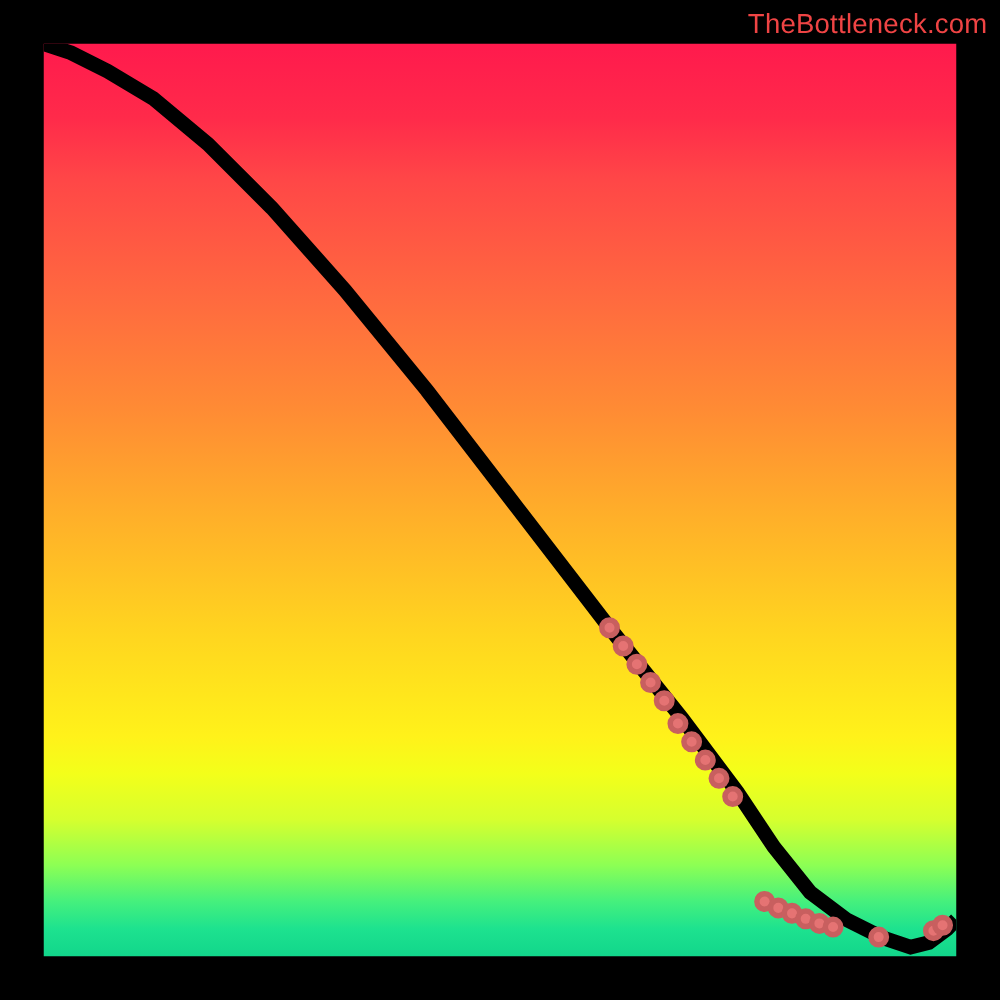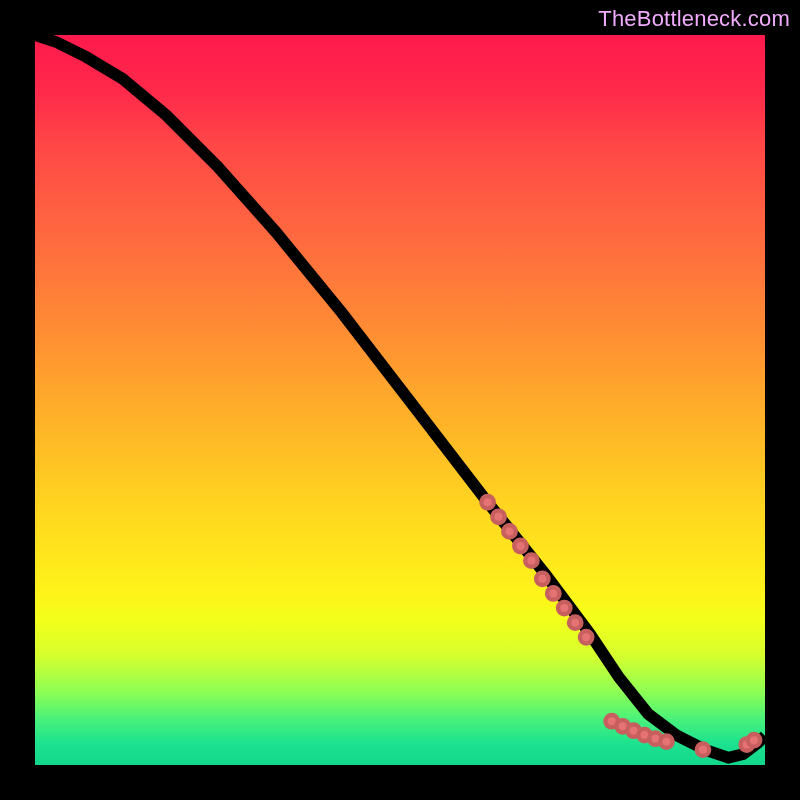--- a/index.html
+++ b/index.html
@@ -13,21 +13,21 @@
   }
   .frame {
     position: relative;
     width: 800px;
     height: 800px;
   }
   .watermark {
     position: absolute;
     top: 6px;
     right: 10px;
-    color: #f0abfc;
+    color: #ef4444;
     font-size: 22px;
     font-weight: 500;
     letter-spacing: 0.2px;
     z-index: 10;
   }
   .plot-area {
     position: absolute;
     left: 35px;
     top: 35px;
     width: 730px;

